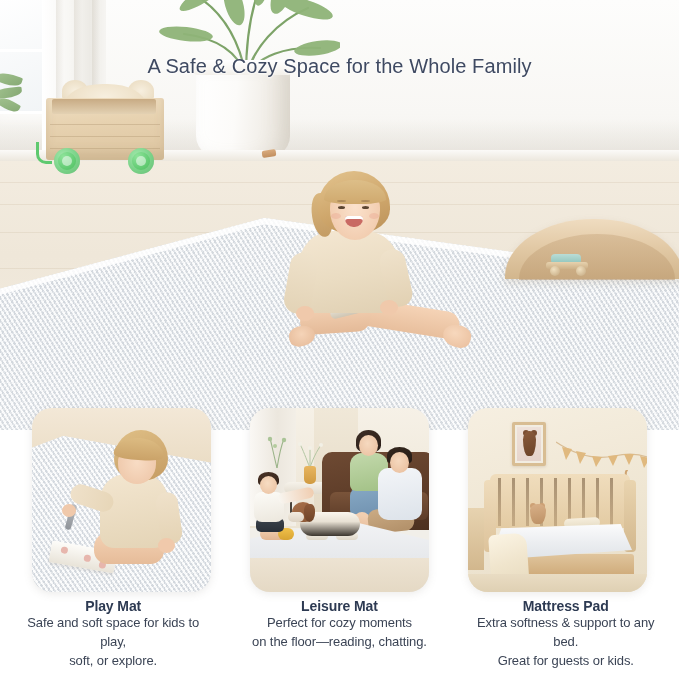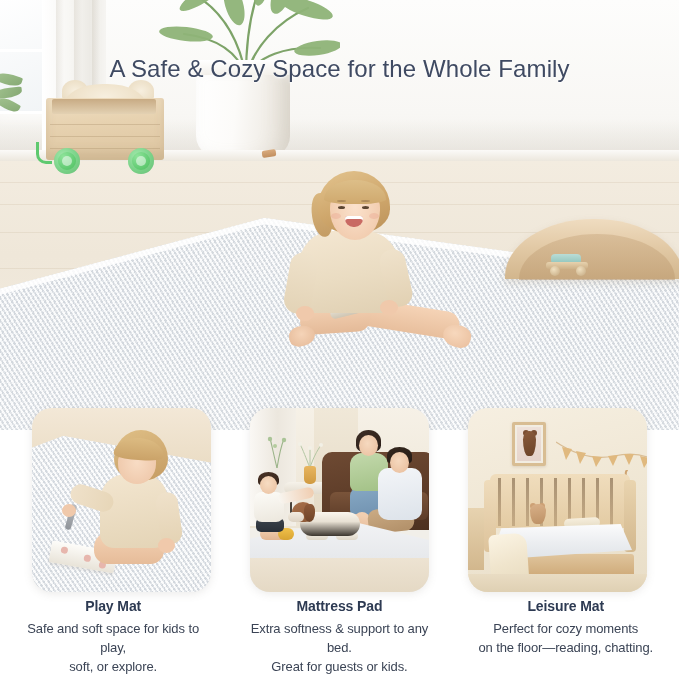--- a/index.html
+++ b/index.html
@@ -599,38 +599,37 @@
   .headline {
     font-size:42px;
     font-weight:700;
     letter-spacing:-.6px;
     line-height:1;
     color:#3e6da6;
     text-shadow:0 1px 2px rgba(255,255,255,.85), 0 0 10px rgba(255,255,255,.6);
   }
   .subhead {
     margin-top:17px;
-    font-size:24px;
+    font-size:20px;
     font-weight:400;
     letter-spacing:.1px;
     color:#3f4a62;
     text-shadow:0 1px 2px rgba(255,255,255,.9), 0 0 8px rgba(255,255,255,.75);
   }
 
   
   .captions {
     position:absolute; left:0; top:598px; width:679px;
     display:flex;
   }
   .caption { width:226.3px; text-align:center; padding:0 16px; }
   .cap-title {
     font-size:14px; font-weight:700; color:#2d3a52; letter-spacing:-.1px;
   }
   .cap-body {
-    margin-top:6px;
     font-size:13px; font-weight:400; color:#3b4455; line-height:1.45;
     letter-spacing:-.1px;
   }
 </style>
 </head>
 <body>
 
 <div class="banner">
 
   <div class="hero">
@@ -876,29 +875,29 @@
 
     <div class="caption">
       <div class="cap-title">Play Mat</div>
       <div class="cap-body">
         <span>Safe and soft space for kids to play,</span><br>
         <span>soft, or explore.</span>
       </div>
     </div>
 
     <div class="caption">
+      <div class="cap-title">Leisure Mat</div>
+      <div class="cap-body">
+        <span>Perfect for cozy moments</span><br>
+        <span>on the floor—reading, chatting.</span>
+      </div>
+    </div>
+
+    <div class="caption">
       <div class="cap-title">Mattress Pad</div>
       <div class="cap-body">
         <span>Extra softness &amp; support to any bed.</span><br>
         <span>Great for guests or kids.</span>
       </div>
     </div>
-
-    <div class="caption">
-      <div class="cap-title">Leisure Mat</div>
-      <div class="cap-body">
-        <span>Perfect for cozy moments</span><br>
-        <span>on the floor—reading, chatting.</span>
-      </div>
-    </div>
   </div>
 
 </div>
 
 </body></html>

